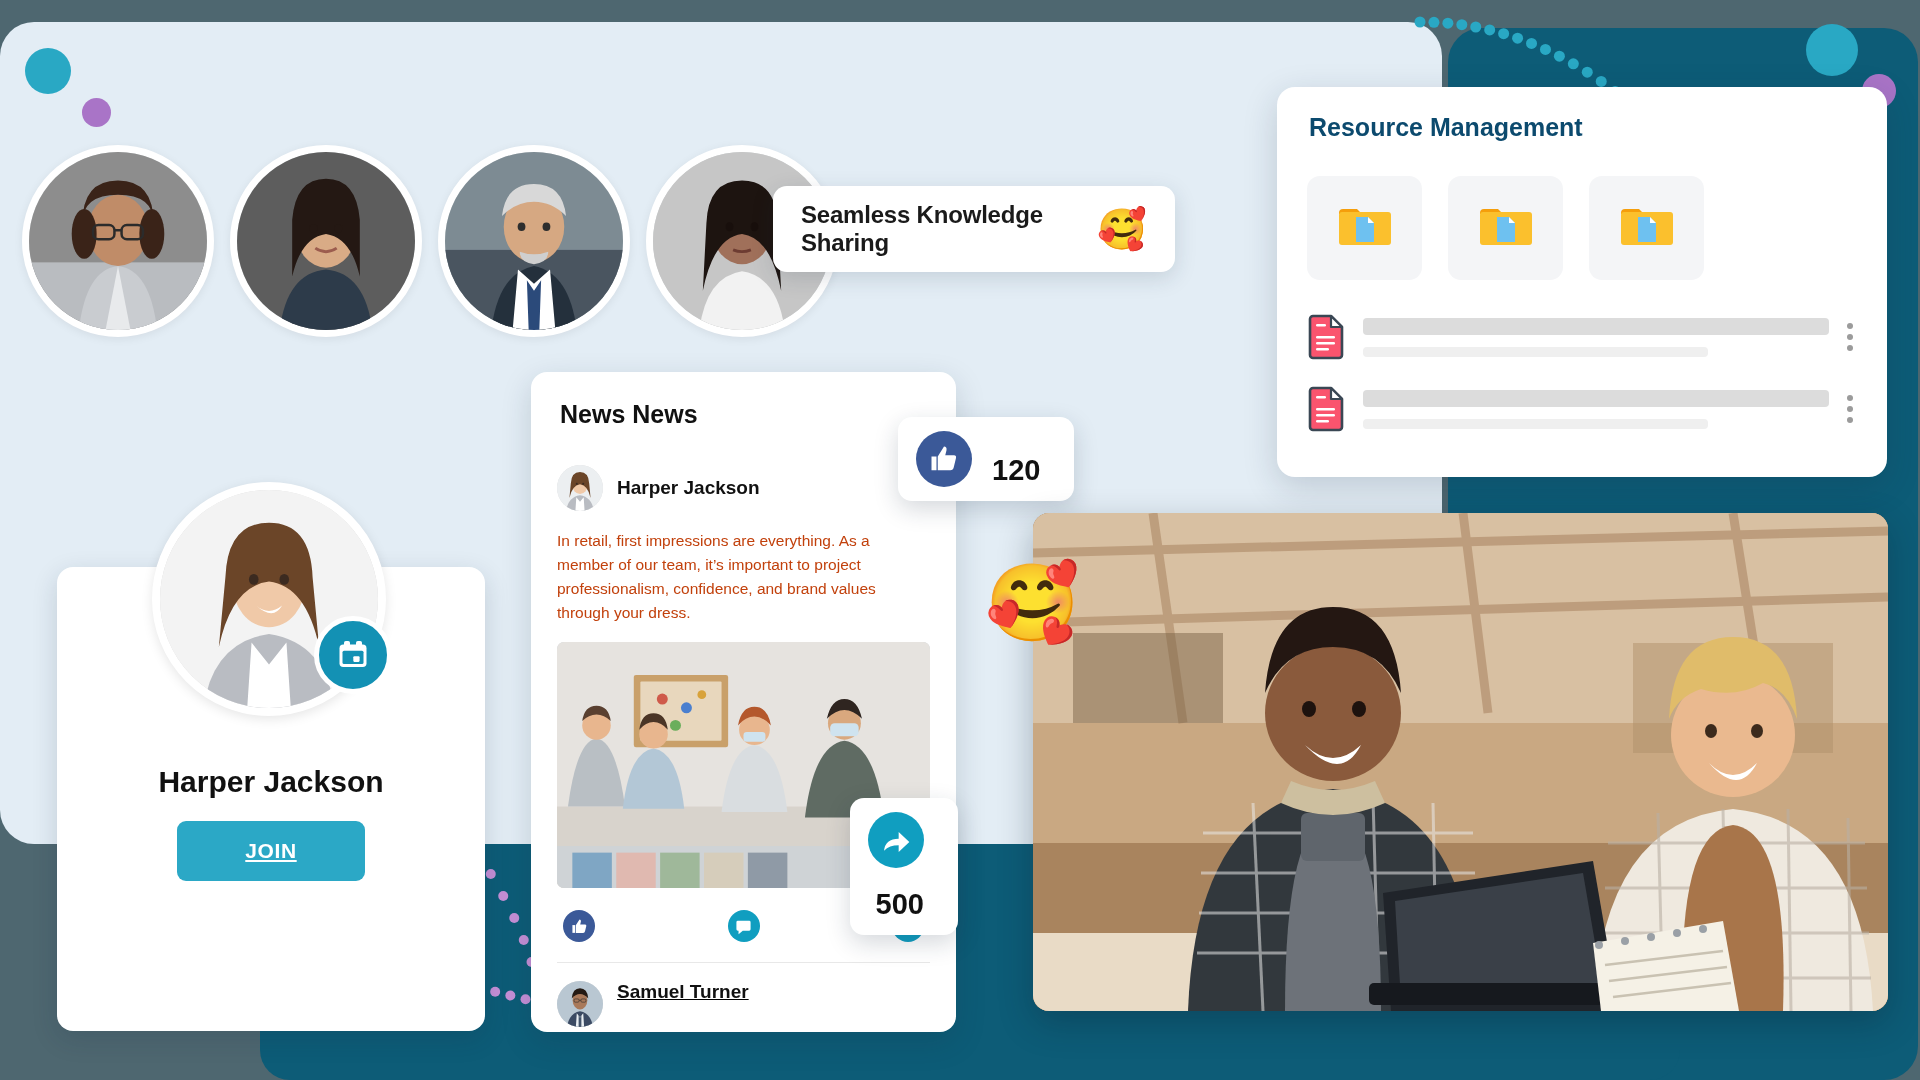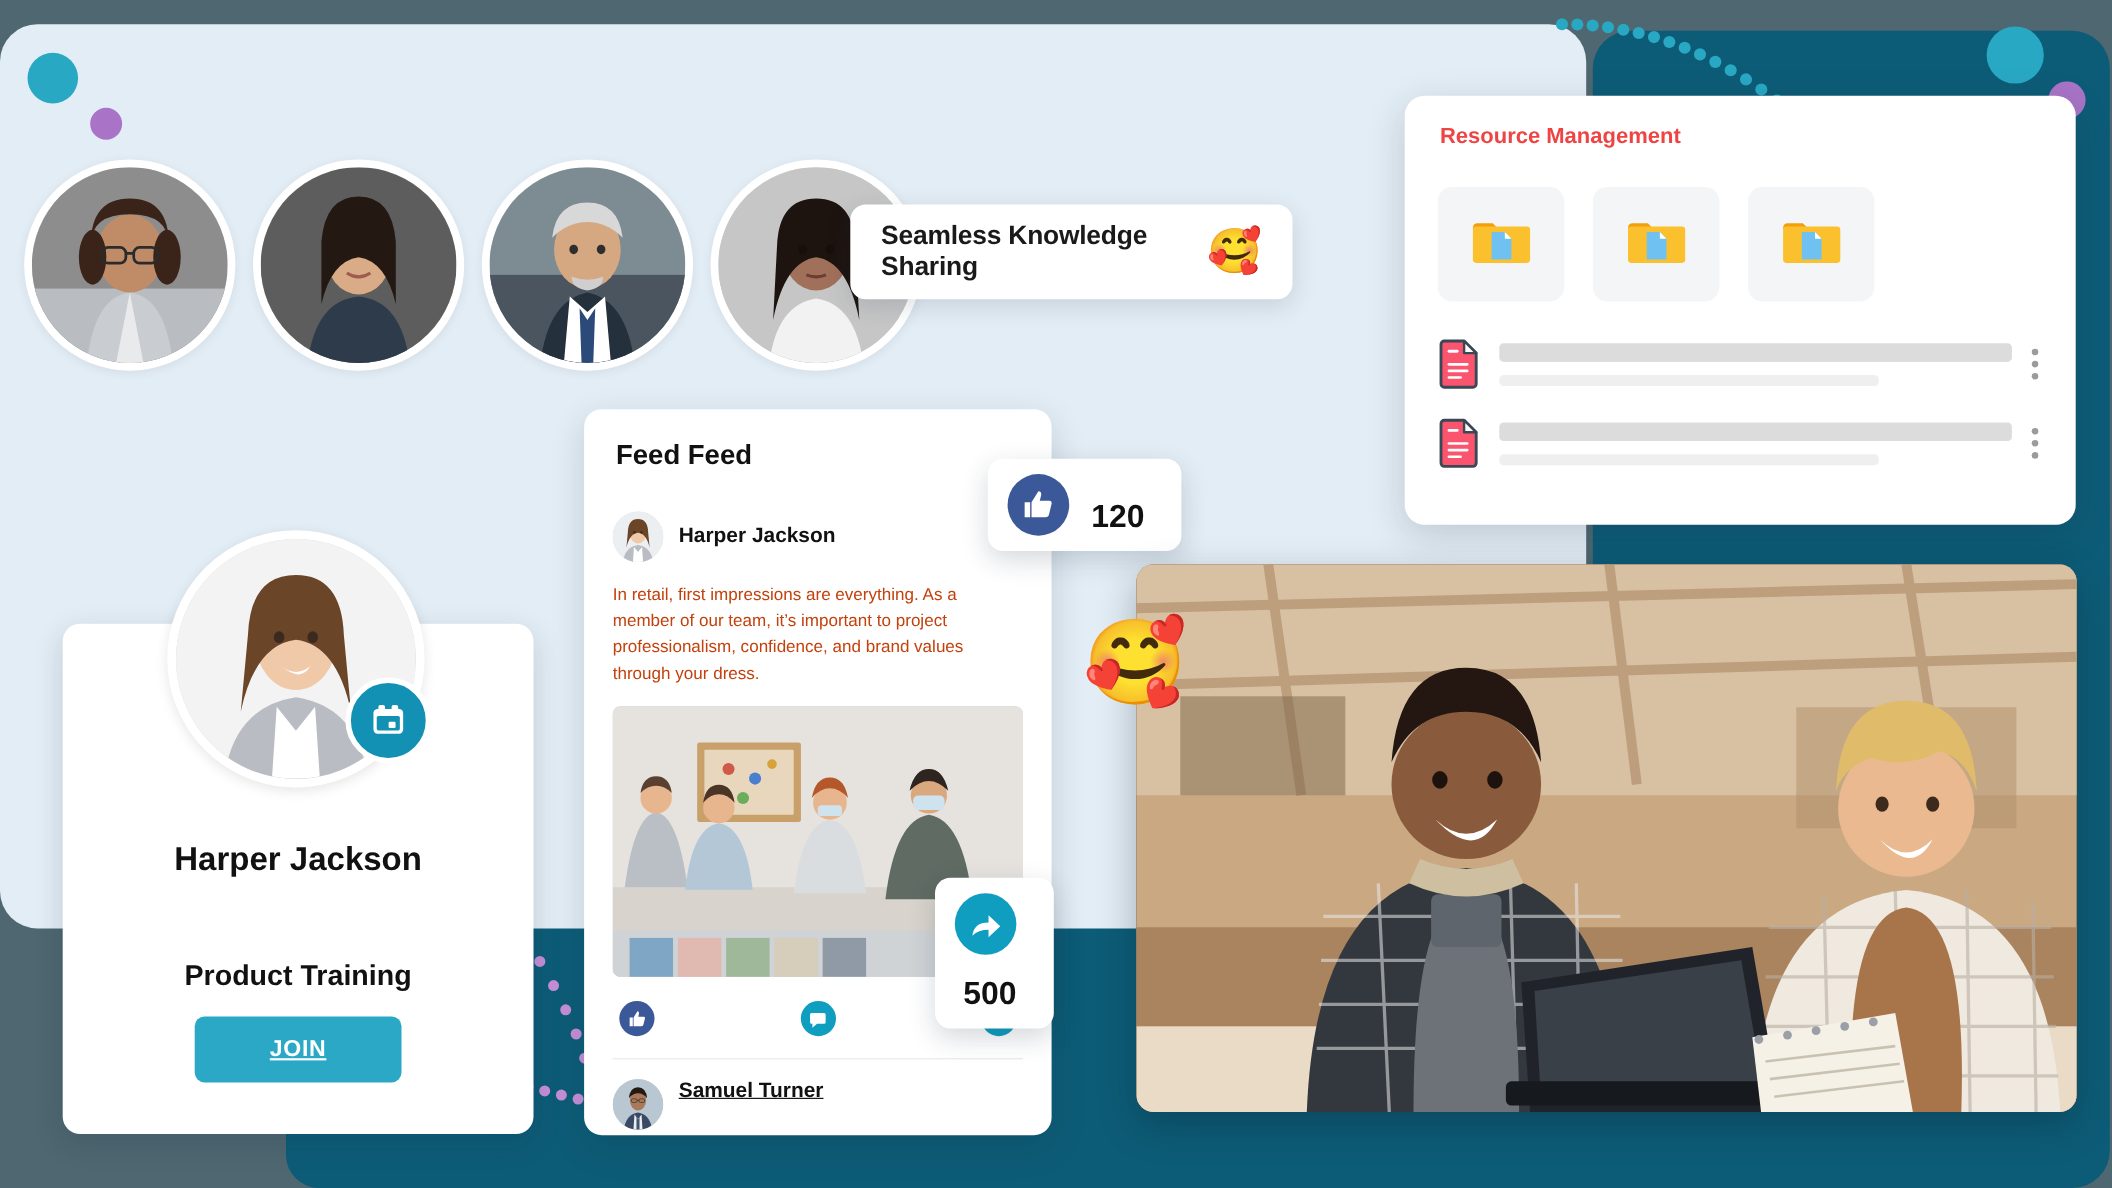--- a/index.html
+++ b/index.html
@@ -56,21 +56,21 @@
   .banner-text{font-size:24px;font-weight:bold;color:#1A1A1A;letter-spacing:-.2px;}
   .emoji{line-height:1;}
 
   
   .resource-card{
     position:absolute;left:1277px;top:87px;width:610px;height:390px;
     background:#fff;border-radius:18px;
     box-shadow:0 10px 34px rgba(20,40,60,.18);
     padding:26px 30px;box-sizing:border-box;
   }
-  .resource-title{font-size:20px;font-weight:bold;color:#ef4444;margin:0 0 34px 2px;}
+  .resource-title{font-size:25px;font-weight:bold;color:#0c4a6e;margin:0 0 34px 2px;}
   .folder-row{display:flex;gap:26px;}
   .folder-tile{
     width:115px;height:104px;background:#F4F5F7;border-radius:13px;
     display:flex;align-items:center;justify-content:center;
   }
   .file-list{margin-top:34px;}
   .file-row{display:flex;align-items:center;gap:18px;margin-bottom:26px;}
   .file-bars{flex:1;}
   .bar-a{height:17px;background:#DCDCDC;border-radius:4px;width:100%;}
   .bar-b{height:10px;background:#EFEFEF;border-radius:4px;width:74%;margin-top:12px;}
@@ -386,21 +386,20 @@
             <i></i>
             <i></i>
             <i></i>
           </div>
       </div>
     </div>
   </div>
 
   <div class="profile-card">
     <div class="profile-name">Harper Jackson</div>
-    <div class="profile-course">Product Training</div>
     <button class="join-btn">JOIN</button>
   </div>
 
   <div class="profile-avatar-wrap">
     <div class="profile-avatar">
       <svg class="face" viewBox="0 0 100 100" preserveAspectRatio="xMidYMid slice">
         <rect width="100" height="100" fill="#f3f3f3"></rect>
         <path d="M20 100 Q24 70 50 66 Q76 70 80 100 Z" fill="#b9bcc2"></path>
         <path d="M42 70 L50 80 L58 70 L60 100 L40 100 Z" fill="#ffffff"></path>
         <ellipse cx="50" cy="42" rx="17" ry="21" fill="#f0c9a8"></ellipse>
@@ -415,21 +414,21 @@
         <rect x="3" y="5" width="18" height="15" rx="2.5" fill="#fff"></rect>
         <rect x="5" y="9.2" width="14" height="8.8" rx="1" fill="#1391B4"></rect>
         <rect x="6" y="2.6" width="4" height="3.6" rx="1.2" fill="#fff"></rect>
         <rect x="14" y="2.6" width="4" height="3.6" rx="1.2" fill="#fff"></rect>
         <rect x="12.2" y="12.8" width="4.2" height="3.8" rx=".7" fill="#fff"></rect>
       </svg>
     </div>
   </div>
 
   <div class="feed-card">
-    <div class="feed-title">Feed Feed</div>
+    <div class="feed-title">News News</div>
 
     <div class="feed-author">
       <div class="feed-author-av">
         <svg class="face" viewBox="0 0 100 100" preserveAspectRatio="xMidYMid slice">
           <rect width="100" height="100" fill="#eceff1"></rect>
           <path d="M20 100 Q24 70 50 66 Q76 70 80 100 Z" fill="#b9bcc2"></path>
           <path d="M42 70 L50 80 L58 70 L60 100 L40 100 Z" fill="#fff"></path>
           <ellipse cx="50" cy="42" rx="17" ry="21" fill="#f0c9a8"></ellipse>
           <path d="M30 40 Q31 15 50 15 Q69 15 70 40 L73 72 Q67 44 50 42 Q33 44 27 72 Z" fill="#6b4528"></path>
           <ellipse cx="43" cy="41" rx="2.2" ry="2.5" fill="#3b2a20"></ellipse>

